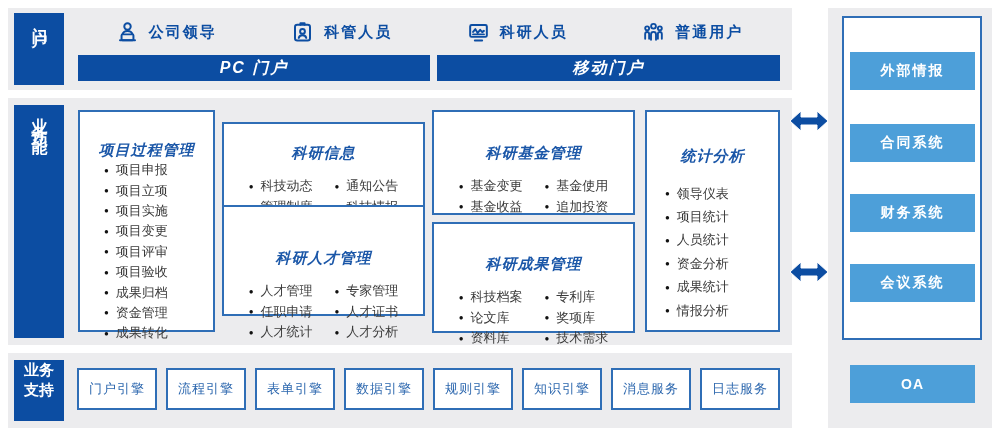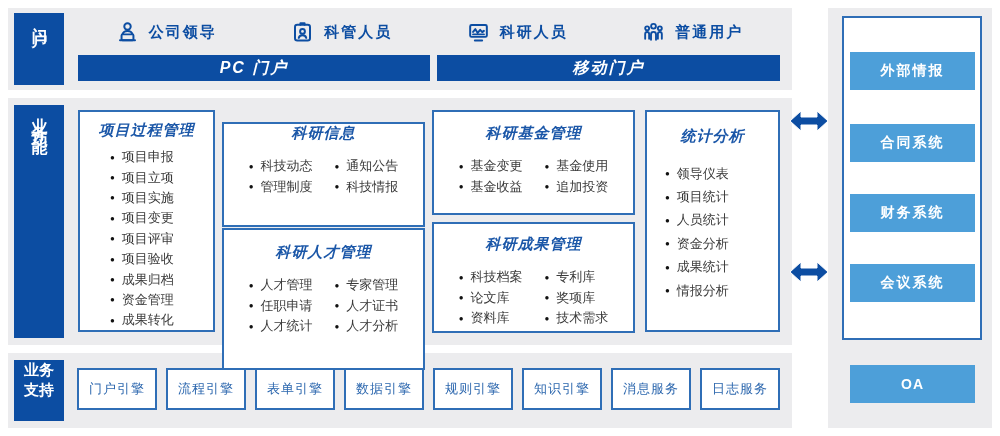--- a/index.html
+++ b/index.html
@@ -29,32 +29,32 @@
   .user svg { display:block; }
 
   .portal-bar { position:absolute; top:55px; height:26px; background:#0c4da2; color:#fff;
                 display:flex; align-items:center; justify-content:center;
                 font-size:16px; font-weight:bold; font-style:italic; letter-spacing:2px; }
   #pc-bar     { left:78px;  width:352px; }
   #mobile-bar { left:437px; width:343px; }
 
   .fbox { position:absolute; background:#fff; border:2px solid #2f6eb6; }
   .fbox .title { text-align:center; color:#1b57a8; font-weight:bold; font-style:italic;
-                 font-size:15px; letter-spacing:1px; }
+                 font-size:15px; letter-spacing:1px;margin-top:20px; }
   #project-box     { left:78px;  top:110px; width:137px; height:222px; padding-top:9px; }
   #info-box        { left:222px; top:122px; width:203px; height:105px; padding-top:0; }
-  #talent-box      { left:222px; top:228px; width:203px; height:142px; padding-top:13px; }
+  #talent-box      { left:222px; top:205px; width:203px; height:111px; padding-top:22px; }
   #fund-box        { left:432px; top:110px; width:203px; height:105px; padding-top:12px; }
   #achievement-box { left:432px; top:222px; width:203px; height:111px; padding-top:11px; }
   #stats-box       { left:645px; top:110px; width:135px; height:222px; padding-top:15px; }
 
   .li { display:flex; align-items:center; color:#3a3a3a; font-size:13px; white-space:nowrap; }
   .li::before { content:"●"; font-size:8px; color:#111; margin-right:7px; flex:0 0 auto; }
 
-  #project-box .list { margin-top:7px; padding-left:30px; }
+  #project-box .list { padding-left:24px; }
   #project-box .li { height:20.4px; }
 
   .cols { display:flex; justify-content:center; gap:22px; margin-top:13px; }
   .col .li { height:20.5px; }
 
   #stats-box .list { margin-top:16px; padding-left:18px; }
   #stats-box .li { height:23.4px; }
 
   .engines-row { position:absolute; left:77px; top:368px; width:703px; height:42px;
                  display:flex; gap:9px; }

